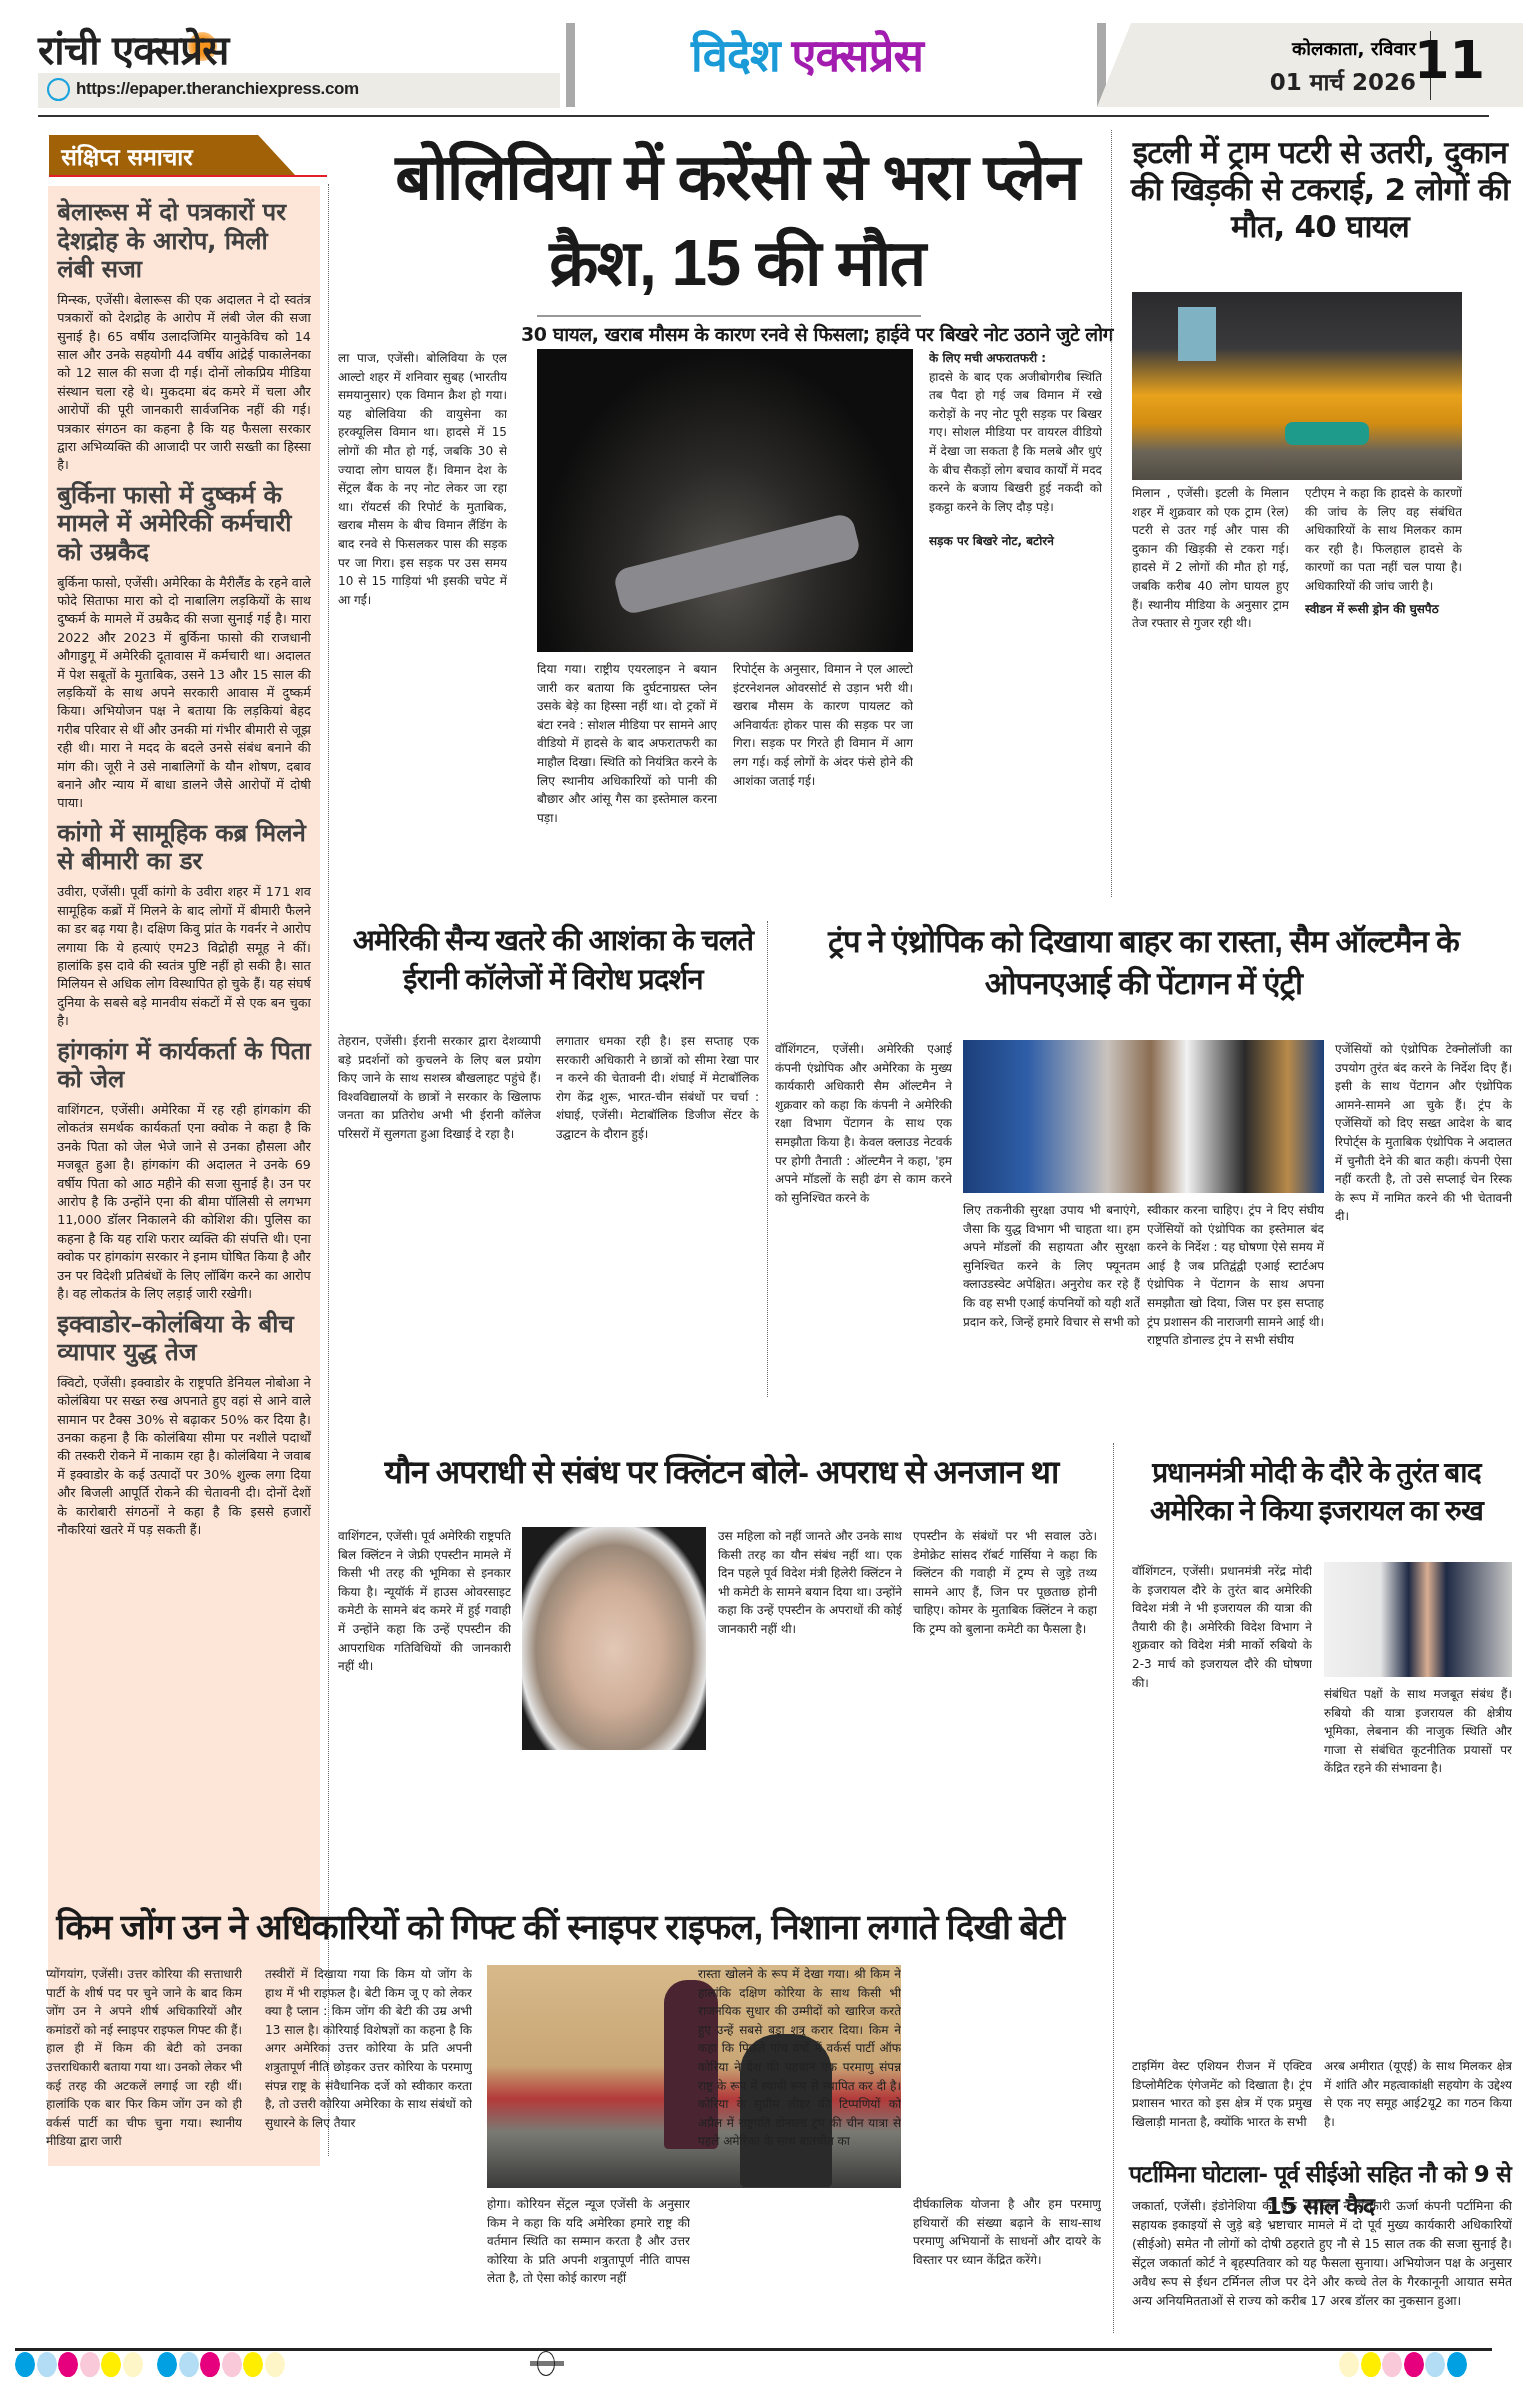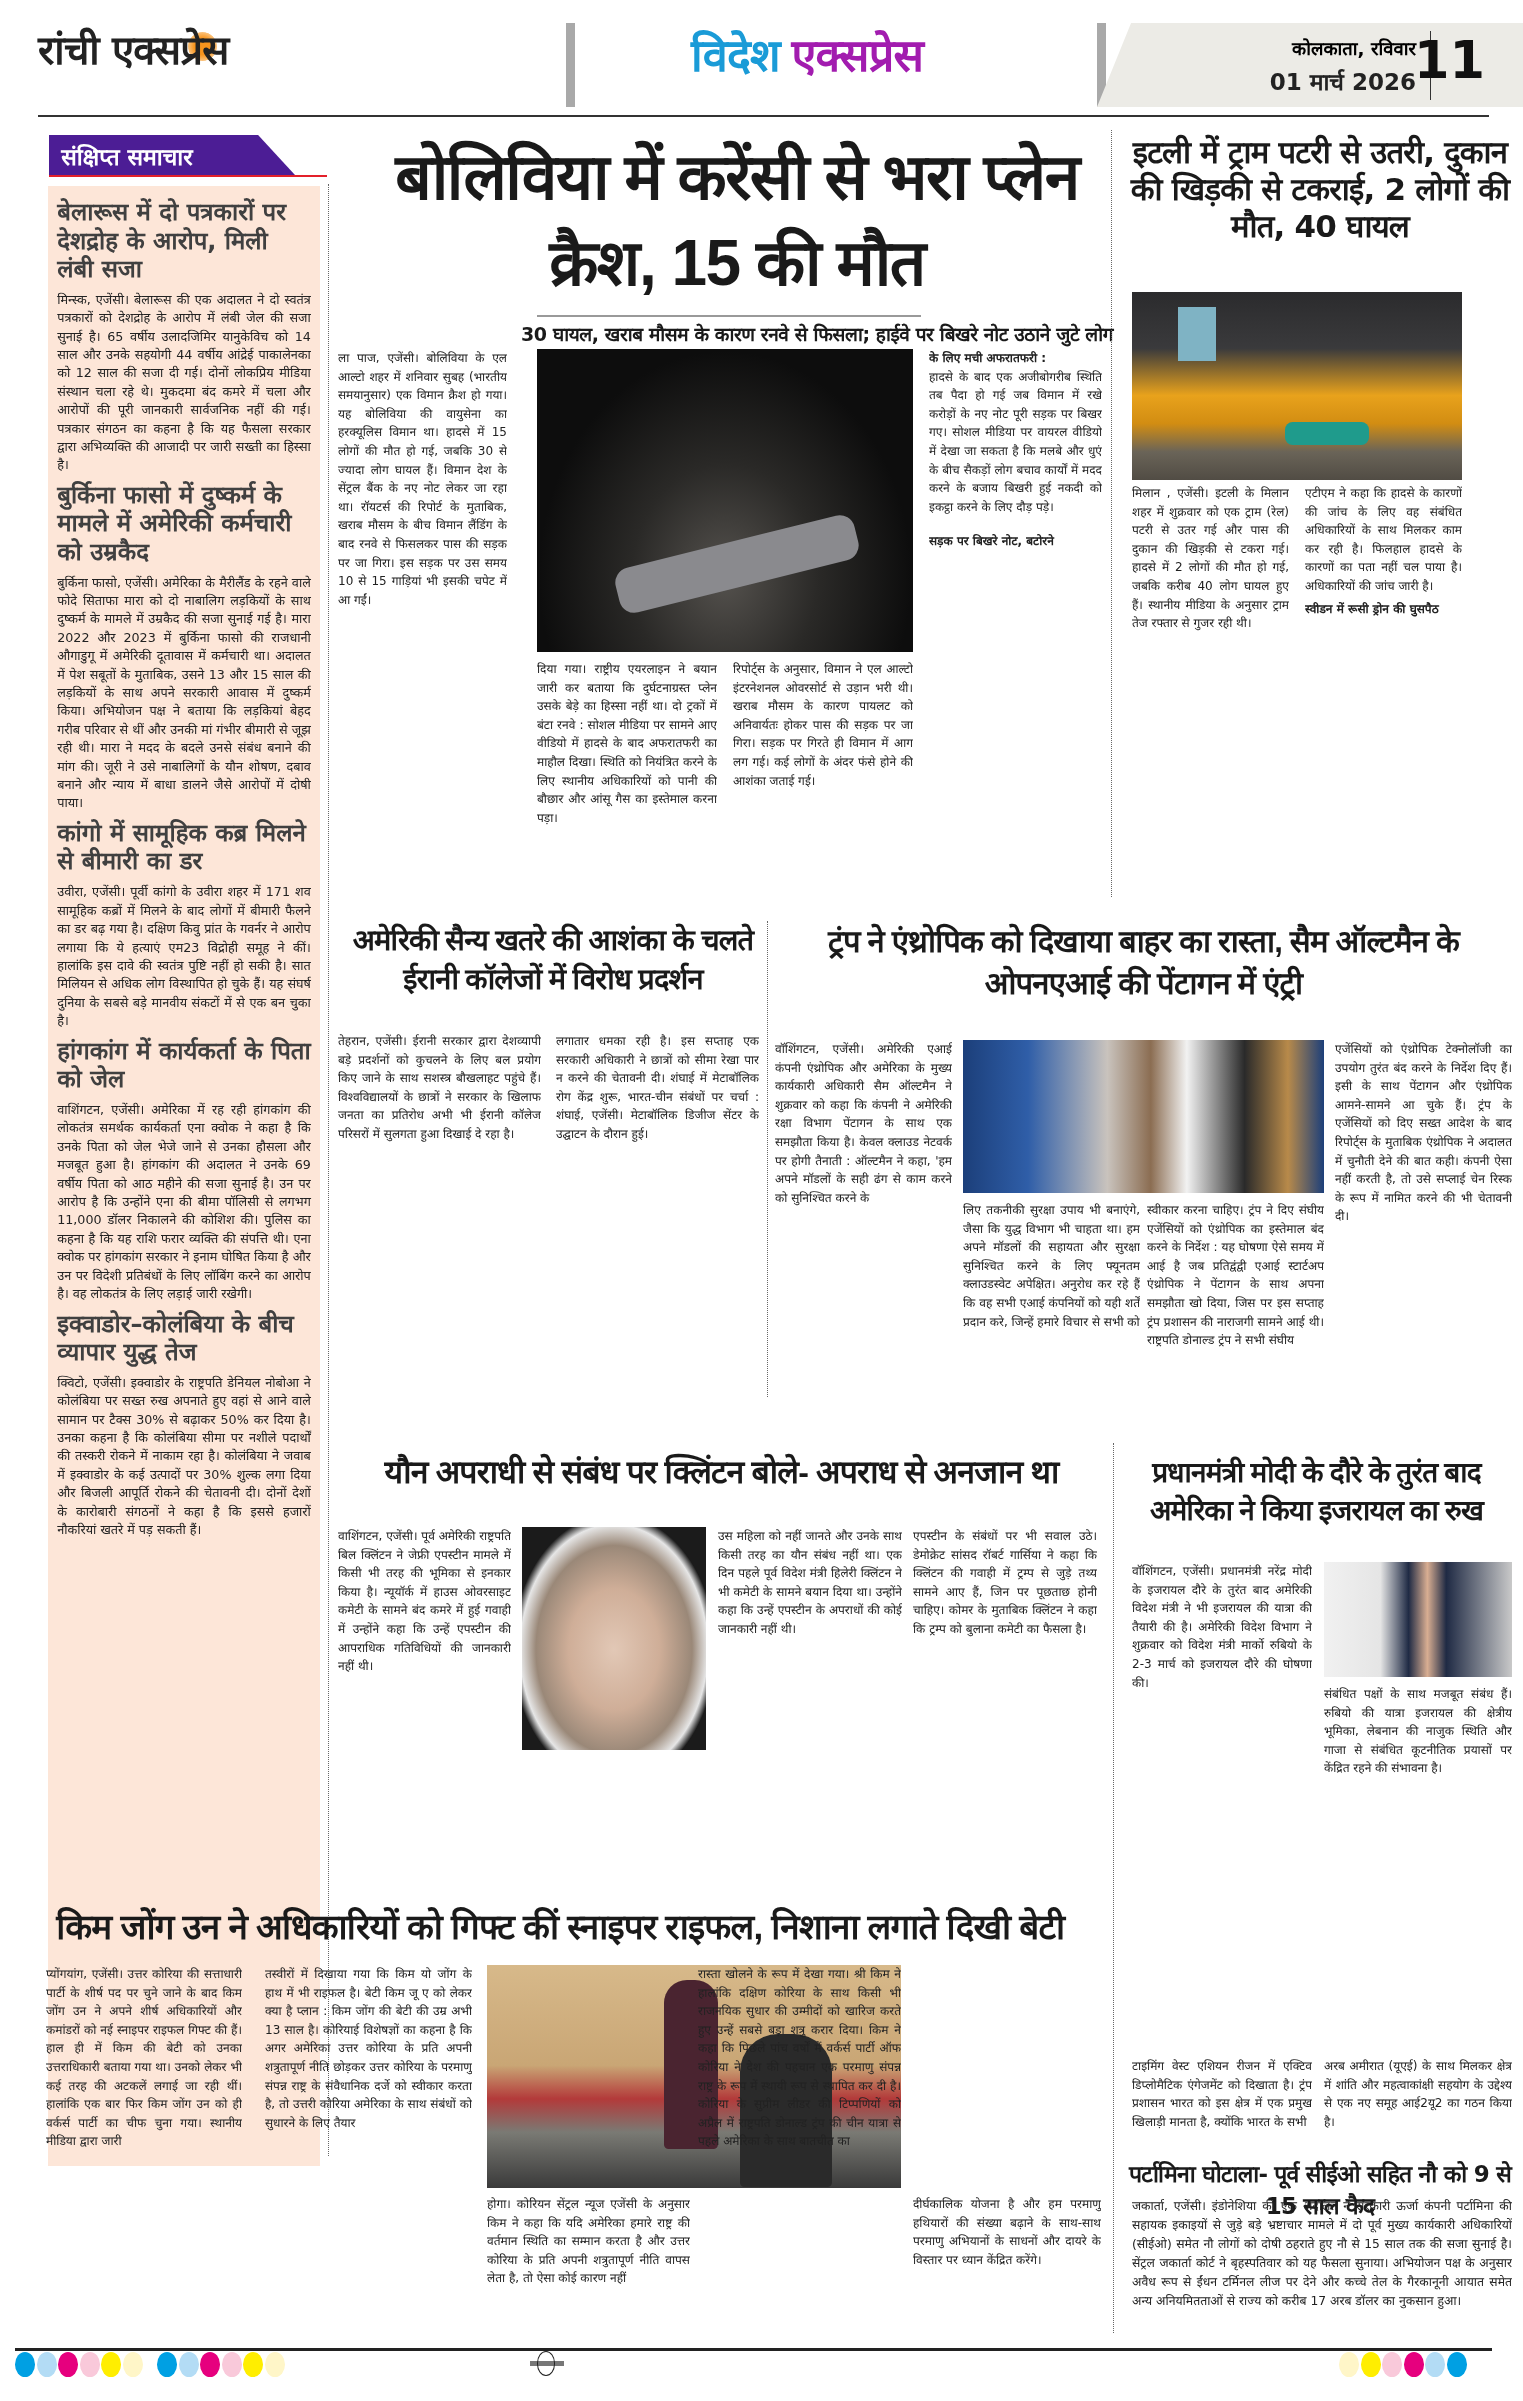--- a/index.html
+++ b/index.html
@@ -17,21 +17,21 @@
   .mast{left:691px;top:23px;font-size:45px;font-weight:900;font-family:"Liberation Sans",sans-serif;letter-spacing:-0.8px}
   .mast .b{color:#1a9bd7}
   .mast .k{color:#a21caf}
   .datebox{left:1097px;top:23px;width:426px;height:84px;background:#ecebe6;clip-path:polygon(8% 0,100% 0,100% 100%,0 100%)}
   .city{right:107px;top:11.5px;font-size:18.4px;color:#000000;font-weight:700}
   .date{right:107px;top:42px;font-size:23px;color:#222;font-weight:700}
   .pgsep{right:92px;top:7.7px;width:1.5px;height:69px;background:#333}
   .pgno{right:38px;top:7.7px;font-size:51px;font-weight:900;color:#111}
   .hrule{left:38px;top:115px;width:1451px;height:2.3px;background:#333}
   
-  .brief-tag{left:49px;top:135px;width:246px;height:40px;background:#4c1d95;clip-path:polygon(0 0,85% 0,100% 100%,0 100%)}
+  .brief-tag{left:49px;top:135px;width:246px;height:40px;background:#a16207;clip-path:polygon(0 0,85% 0,100% 100%,0 100%)}
   .brief-tag span{position:absolute;left:12.3px;top:4.6px;font-size:23px;font-weight:900;color:#fff}
   .brief-underline{left:49px;top:175px;width:278px;height:2.3px;background:#e3202a}
   .briefs{left:48px;top:186px;width:272px;height:1980px;background:#fde6d8;padding:6.1px 9.2px}
   .bh{font-size:24px;font-weight:700;line-height:1.18;margin:6.1px 0 7.7px;color:#404040}
   .bp{font-size:12.7px;line-height:1.45;text-align:justify;color:#222}
   .vdot{width:0;border-left:1.5px dotted #666}
   
   .mainhead{left:361px;top:134px;width:752px;text-align:center;font-size:64px;font-weight:900;line-height:1.35;font-family:"Liberation Sans",sans-serif;letter-spacing:-1.5px}
   .subrule{left:537px;top:315px;width:384px;height:1.5px;background:#999}
   .subhead{left:361px;top:321px;width:752px;text-align:right;font-size:19px;font-weight:700;letter-spacing:-0.4px}
@@ -46,20 +46,24 @@
   .regbar{left:530px;top:2361px;width:34px;height:4.6px;background:#777}
 </style>
 </head>
 <body>
 
 <div id="hdr" class="abs">
   <div class="abs logo-box">
     <div class="abs sun"></div>
     <span class="logo-text abs" style="left:0;top:6.1px">रांची एक्सप्रेस</span>
   </div>
+  <div class="abs url-bar">
+    <div class="abs url-icon"></div>
+    <span class="abs url-text">https://epaper.theranchiexpress.com</span>
+  </div>
   <div class="abs sep" style="left:566px"></div>
   <div class="abs mast">
     <span class="b">विदेश</span>
     <span class="k">एक्सप्रेस</span>
   </div>
   <div class="abs sep" style="left:1097px"></div>
   <div class="abs datebox">
     <span class="abs city">कोलकाता, रविवार</span>
     <span class="abs date">01 मार्च 2026</span>
     <div class="abs pgsep"></div>

